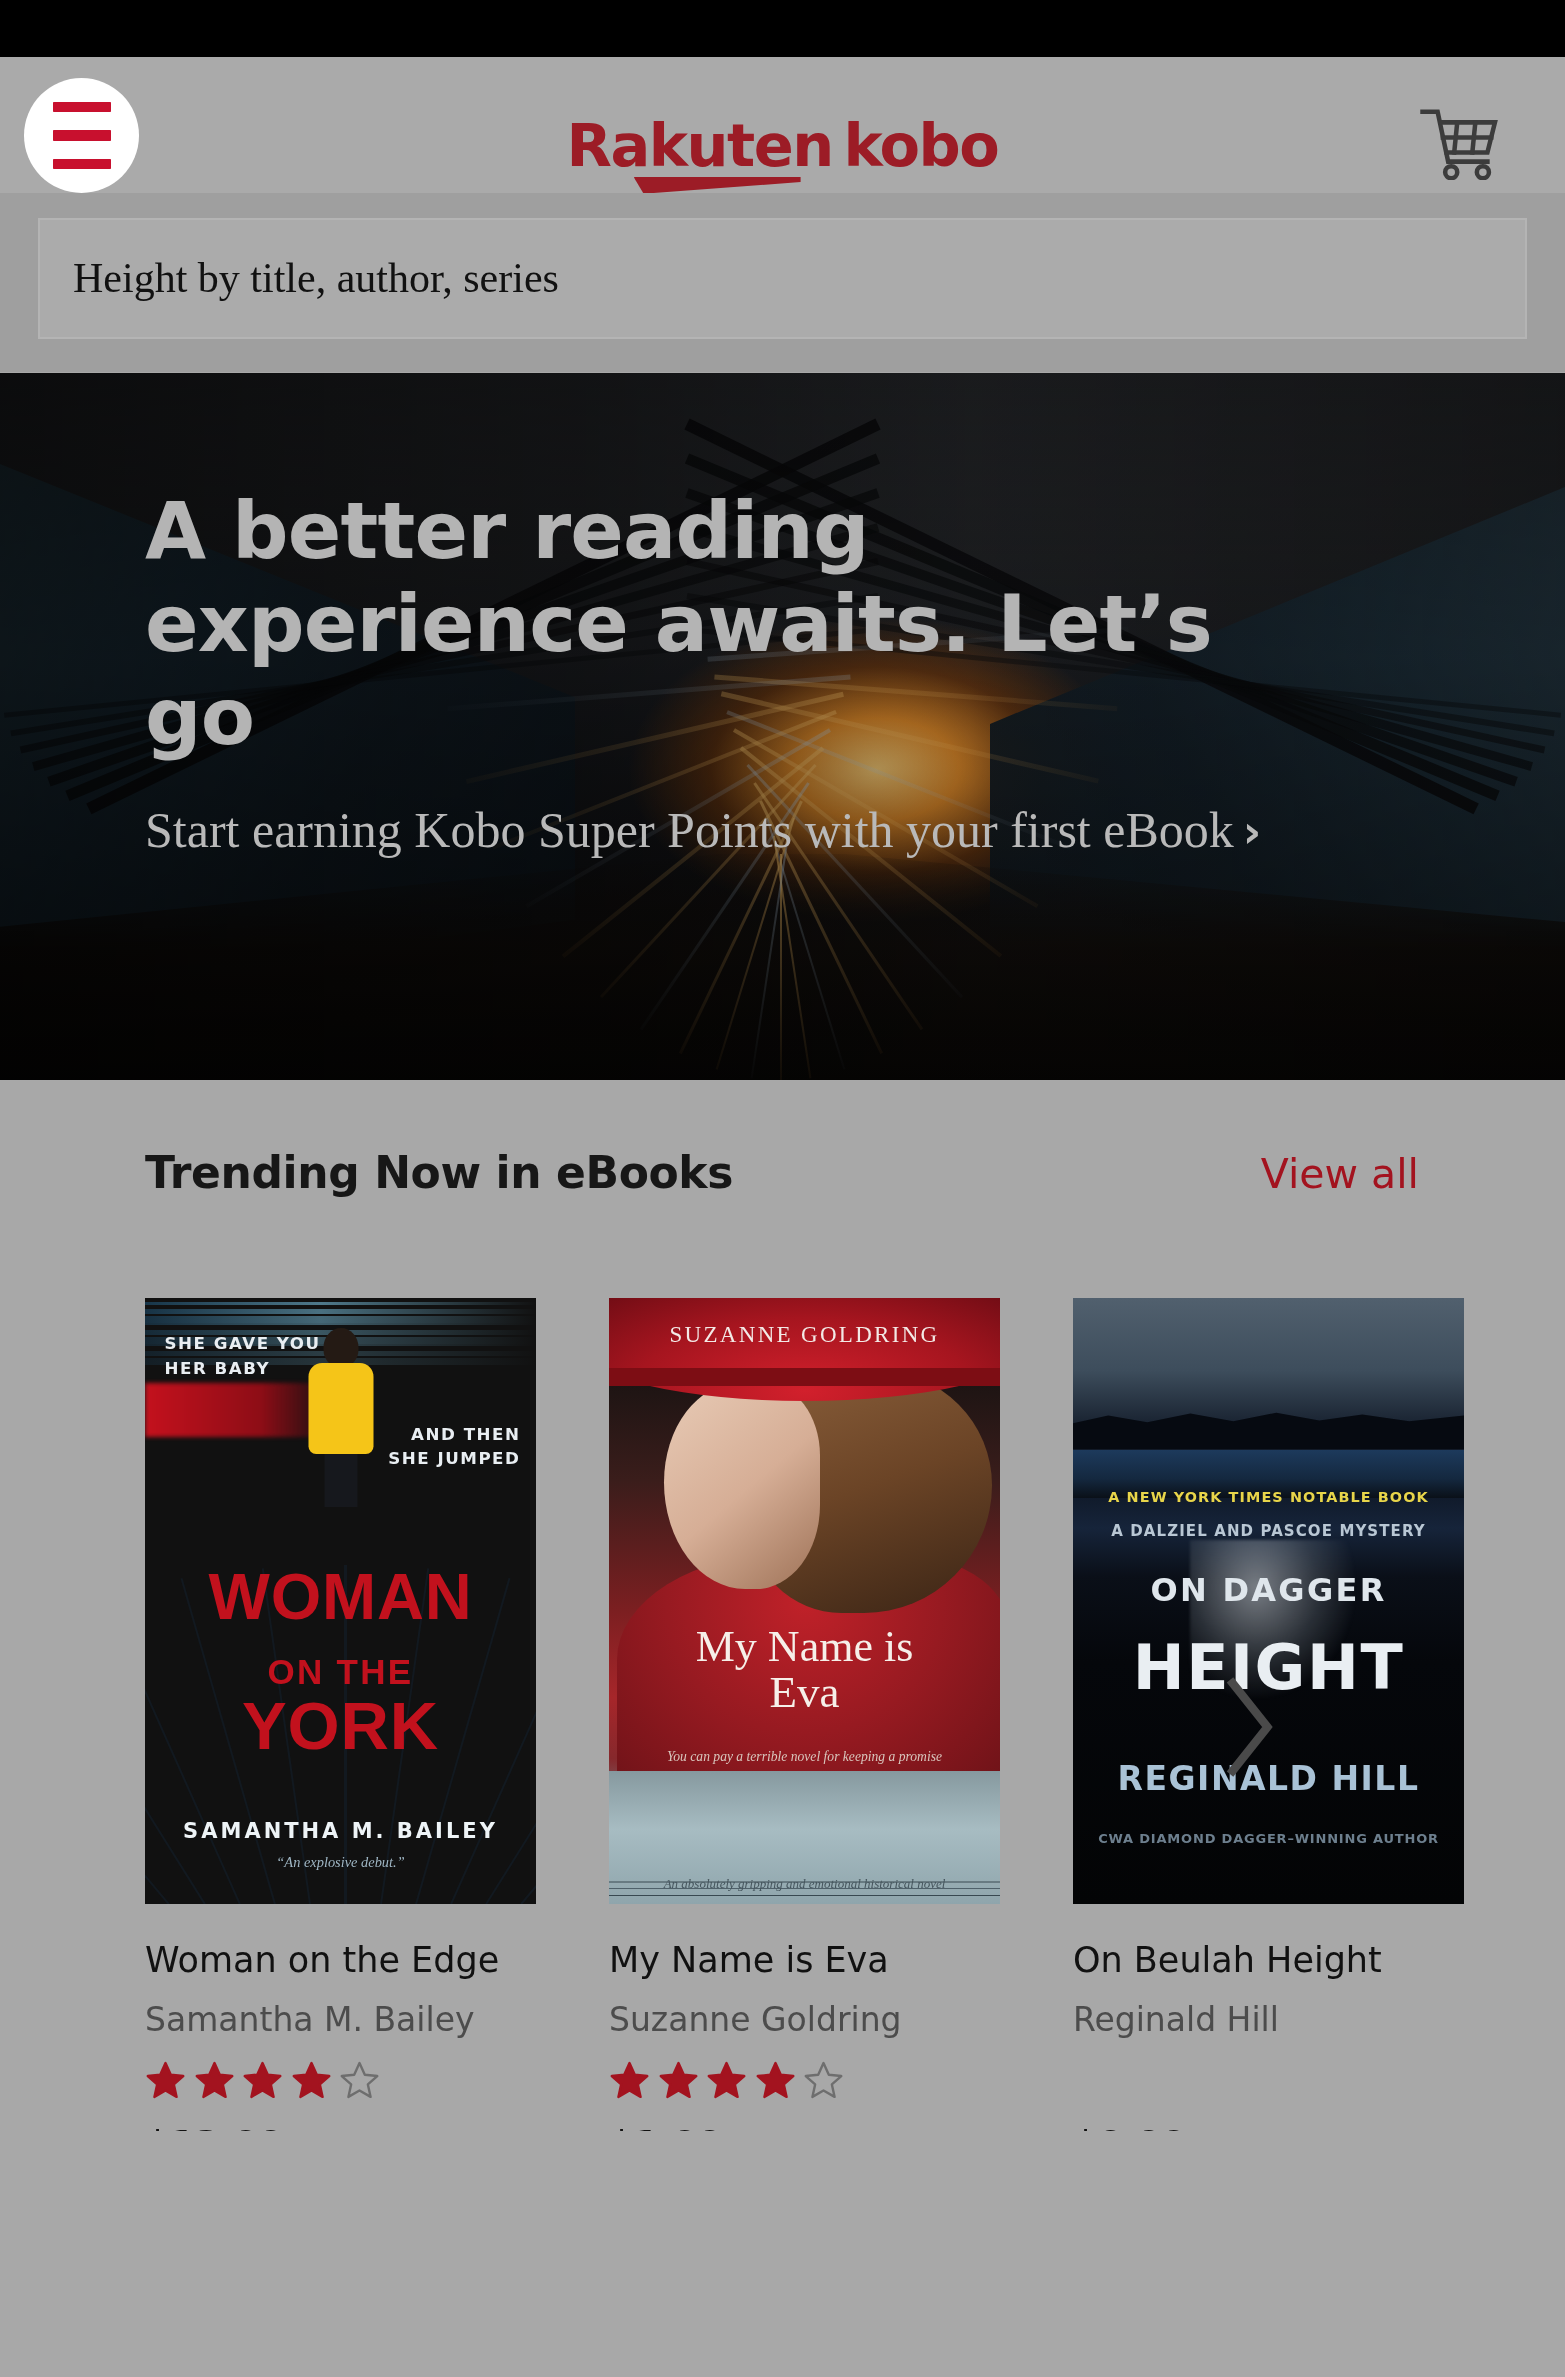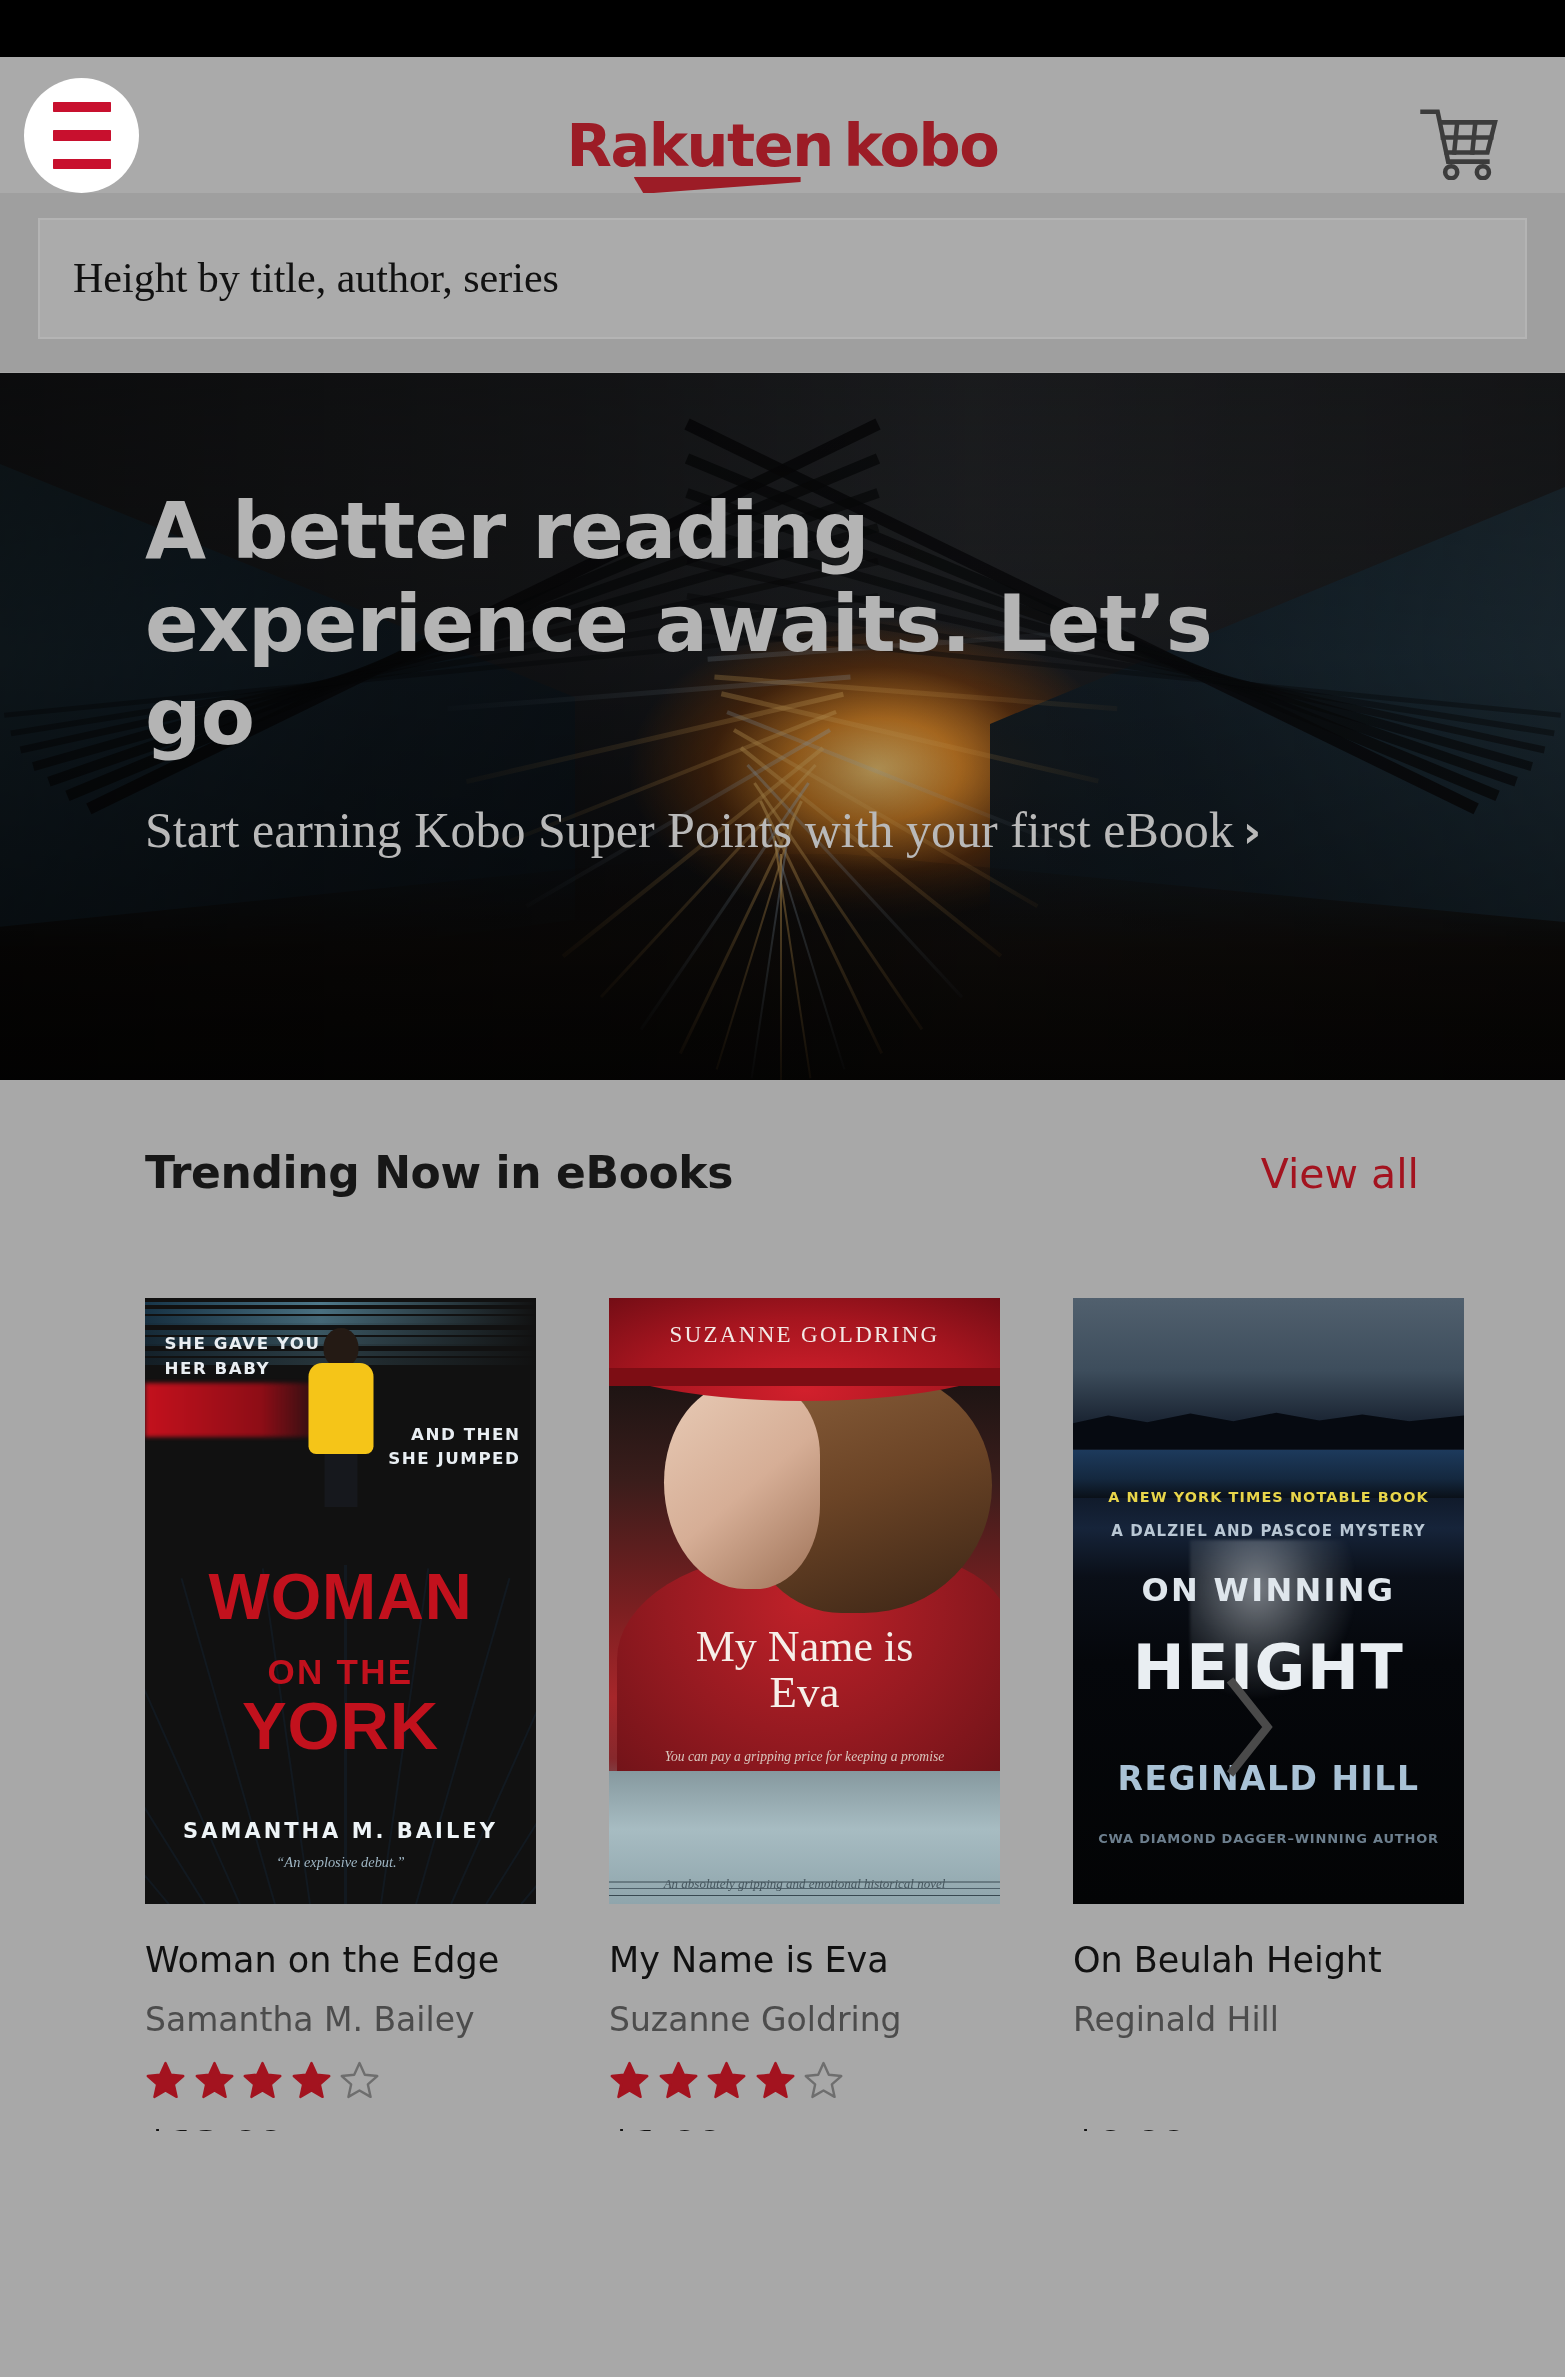--- a/index.html
+++ b/index.html
@@ -662,21 +662,21 @@
               <div class="cv2-author">SUZANNE GOLDRING</div>
               <div class="cv2-ground">
                 <div class="cv2-wire" style="bottom:6%;opacity:0.8;"></div>
                 <div class="cv2-wire" style="bottom:11%;opacity:0.6000000000000001;"></div>
                 <div class="cv2-wire" style="bottom:16%;opacity:0.4;"></div>
               </div>
               <div class="cv2-title">
                 <div class="l1">My Name is</div>
                 <div class="l2">Eva</div>
               </div>
-              <div class="cv2-tag">You can pay a gripping price for keeping a promise</div>
+              <div class="cv2-tag">You can pay a terrible novel for keeping a promise</div>
               <div class="cv2-quote">An absolutely gripping and emotional historical novel</div>
             </div>
             <div class="book-meta">
               <div class="book-title">My Name is Eva</div>
               <div class="book-author">Suzanne Goldring</div>
               <div class="book-stars">
                 <svg width="41" height="41" viewBox="0 0 24 24" fill="#a3131f" stroke="#a3131f" stroke-width="1.4" stroke-linejoin="round">
                   <polygon points="12,1.8 15.1,8.6 22.4,9.4 16.9,14.3 18.5,21.6 12,17.8 5.5,21.6 7.1,14.3 1.6,9.4 8.9,8.6"></polygon>
                 </svg>
                 <svg width="41" height="41" viewBox="0 0 24 24" fill="#a3131f" stroke="#a3131f" stroke-width="1.4" stroke-linejoin="round">
@@ -696,21 +696,21 @@
             </div>
           </div>
           <div class="book-card">
             <div class="cover">
               <div class="cv3-bg"></div>
               <div class="cv3-water"></div>
               <div class="cv3-hills"></div>
               <div class="cv3-rock"></div>
               <div class="cv3-nyt">A NEW YORK TIMES NOTABLE BOOK</div>
               <div class="cv3-series">A DALZIEL AND PASCOE MYSTERY</div>
-              <div class="cv3-t1">ON WINNING</div>
+              <div class="cv3-t1">ON DAGGER</div>
               <div class="cv3-t2">HEIGHT</div>
               <div class="cv3-auth">REGINALD HILL</div>
               <div class="cv3-cwa">CWA DIAMOND DAGGER–WINNING AUTHOR</div>
             </div>
             <div class="book-meta">
               <div class="book-title">On Beulah Height</div>
               <div class="book-author">Reginald Hill</div>
               <div class="book-stars"></div>
               <div class="book-price">$0.99</div>
             </div>

